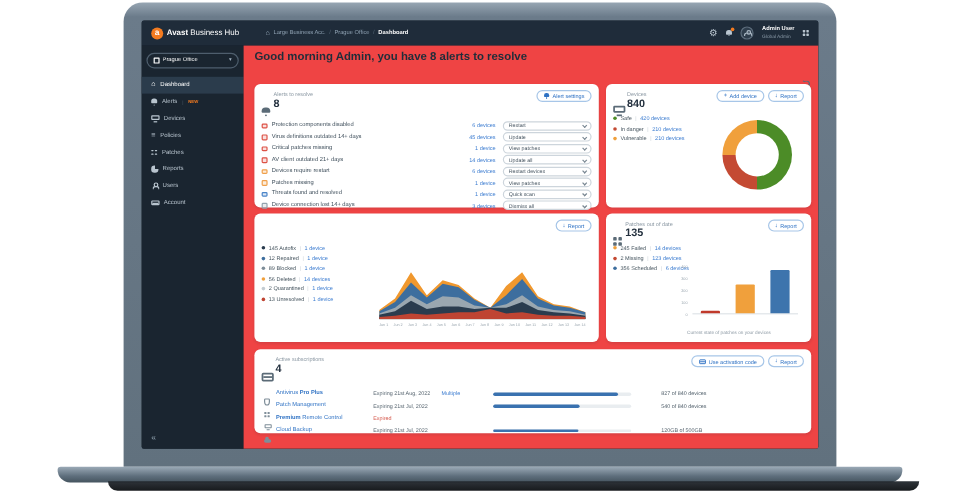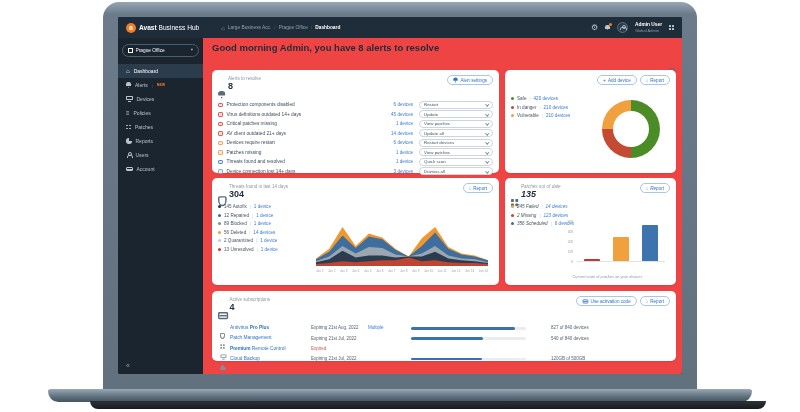--- a/index.html
+++ b/index.html
@@ -49,21 +49,21 @@
 
   .main{flex:1;background:#ef4444;position:relative;min-width:0;}
   .greeting{position:absolute;left:9px;top:4px;font-size:9.5px;font-weight:bold;color:#1f2d3a;}
   .refresh{position:absolute;right:7px;top:22px;color:#5c6b77;}
 
   
   .card{position:absolute;background:#fff;border-radius:5px;box-shadow:0 1px 2px rgba(20,40,60,.10);padding:6px;}
   .card-alerts{left:9px;top:32px;width:287px;height:103px;}
   .card-devices{left:302px;top:32px;width:171px;height:103px;}
   .card-threats{left:9px;top:140px;width:287px;height:107px;}
-  .card-patches{left:302px;top:140px;width:171px;height:107px;font-style:italic;}
+  .card-patches{left:302px;top:140px;width:171px;height:107px;}
   .card-subs{left:9px;top:253px;width:464px;height:70px;}
 
   .card-head{display:flex;align-items:flex-start;}
   .kpi-ico{color:#5b6b77;margin:2px 5px 0 0;display:inline-flex;}
   .kpi-label{font-size:4.6px;color:#8b98a3;line-height:1.3;}
   .kpi-num{font-size:9px;font-weight:bold;color:#24313f;line-height:1.1;}
 
   .pill-btn{display:inline-flex;align-items:center;gap:2px;height:10px;padding:0 5px;border:1px solid #a7c6e8;border-radius:6px;color:#2f72c4;font-size:4.6px;background:#fff;white-space:nowrap;}
   .pill-btn .dlg{font-size:5px;line-height:1;}
   .btns-tr{position:absolute;right:6px;top:5px;display:flex;gap:3px;}
@@ -318,20 +318,27 @@
               <span class="a-devices">3 devices</span>
               <span class="a-select">
                   <span>Dismiss all</span>
                   <span class="chev"></span>
                 </span>
             </div>
           </div>
         </div>
 
         <div class="card card-devices">
+          <div class="card-head">
+            <span class="kpi-ico ico-lg"><span class="i-monitor"></span></span>
+            <span>
+              <div class="kpi-label">Devices</div>
+              <div class="kpi-num">840</div>
+            </span>
+          </div>
           <div class="btns-tr">
             <span class="pill-btn">
                 <span class="dlg">+</span>
                 <span>Add device</span>
               </span>
             <span class="pill-btn">
                 <span class="dlg">↓</span>
                 <span>Report</span>
               </span>
           </div>
@@ -352,27 +359,20 @@
                 <span class="dot" data-c="orange"></span>
                 <span>Vulnerable</span>
                 <span class="leg-sep">|</span>
                 <span class="leg-link">210 devices</span>
               </div>
           </div>
           <div id="donut" style="background: conic-gradient(rgb(76, 140, 39) 0%, rgb(76, 140, 39) 50%, rgb(196, 74, 51) 50%, rgb(196, 74, 51) 75%, rgb(240, 160, 60) 75%, rgb(240, 160, 60) 100%);"></div>
         </div>
 
         <div class="card card-threats">
-          <div class="card-head">
-            <span class="kpi-ico ico-lg"><span class="i-shield"></span></span>
-            <span>
-              <div class="kpi-label">Threats found in last 14 days</div>
-              <div class="kpi-num">304</div>
-            </span>
-          </div>
           <div class="btns-tr">
             <span class="pill-btn">
                 <span class="dlg">↓</span>
                 <span>Report</span>
               </span>
           </div>
           <div class="leg" style="top:26px;">
             <div class="leg-row">
                 <span class="dot" data-c="navy"></span>
                 <span>145 Autofix</span>

